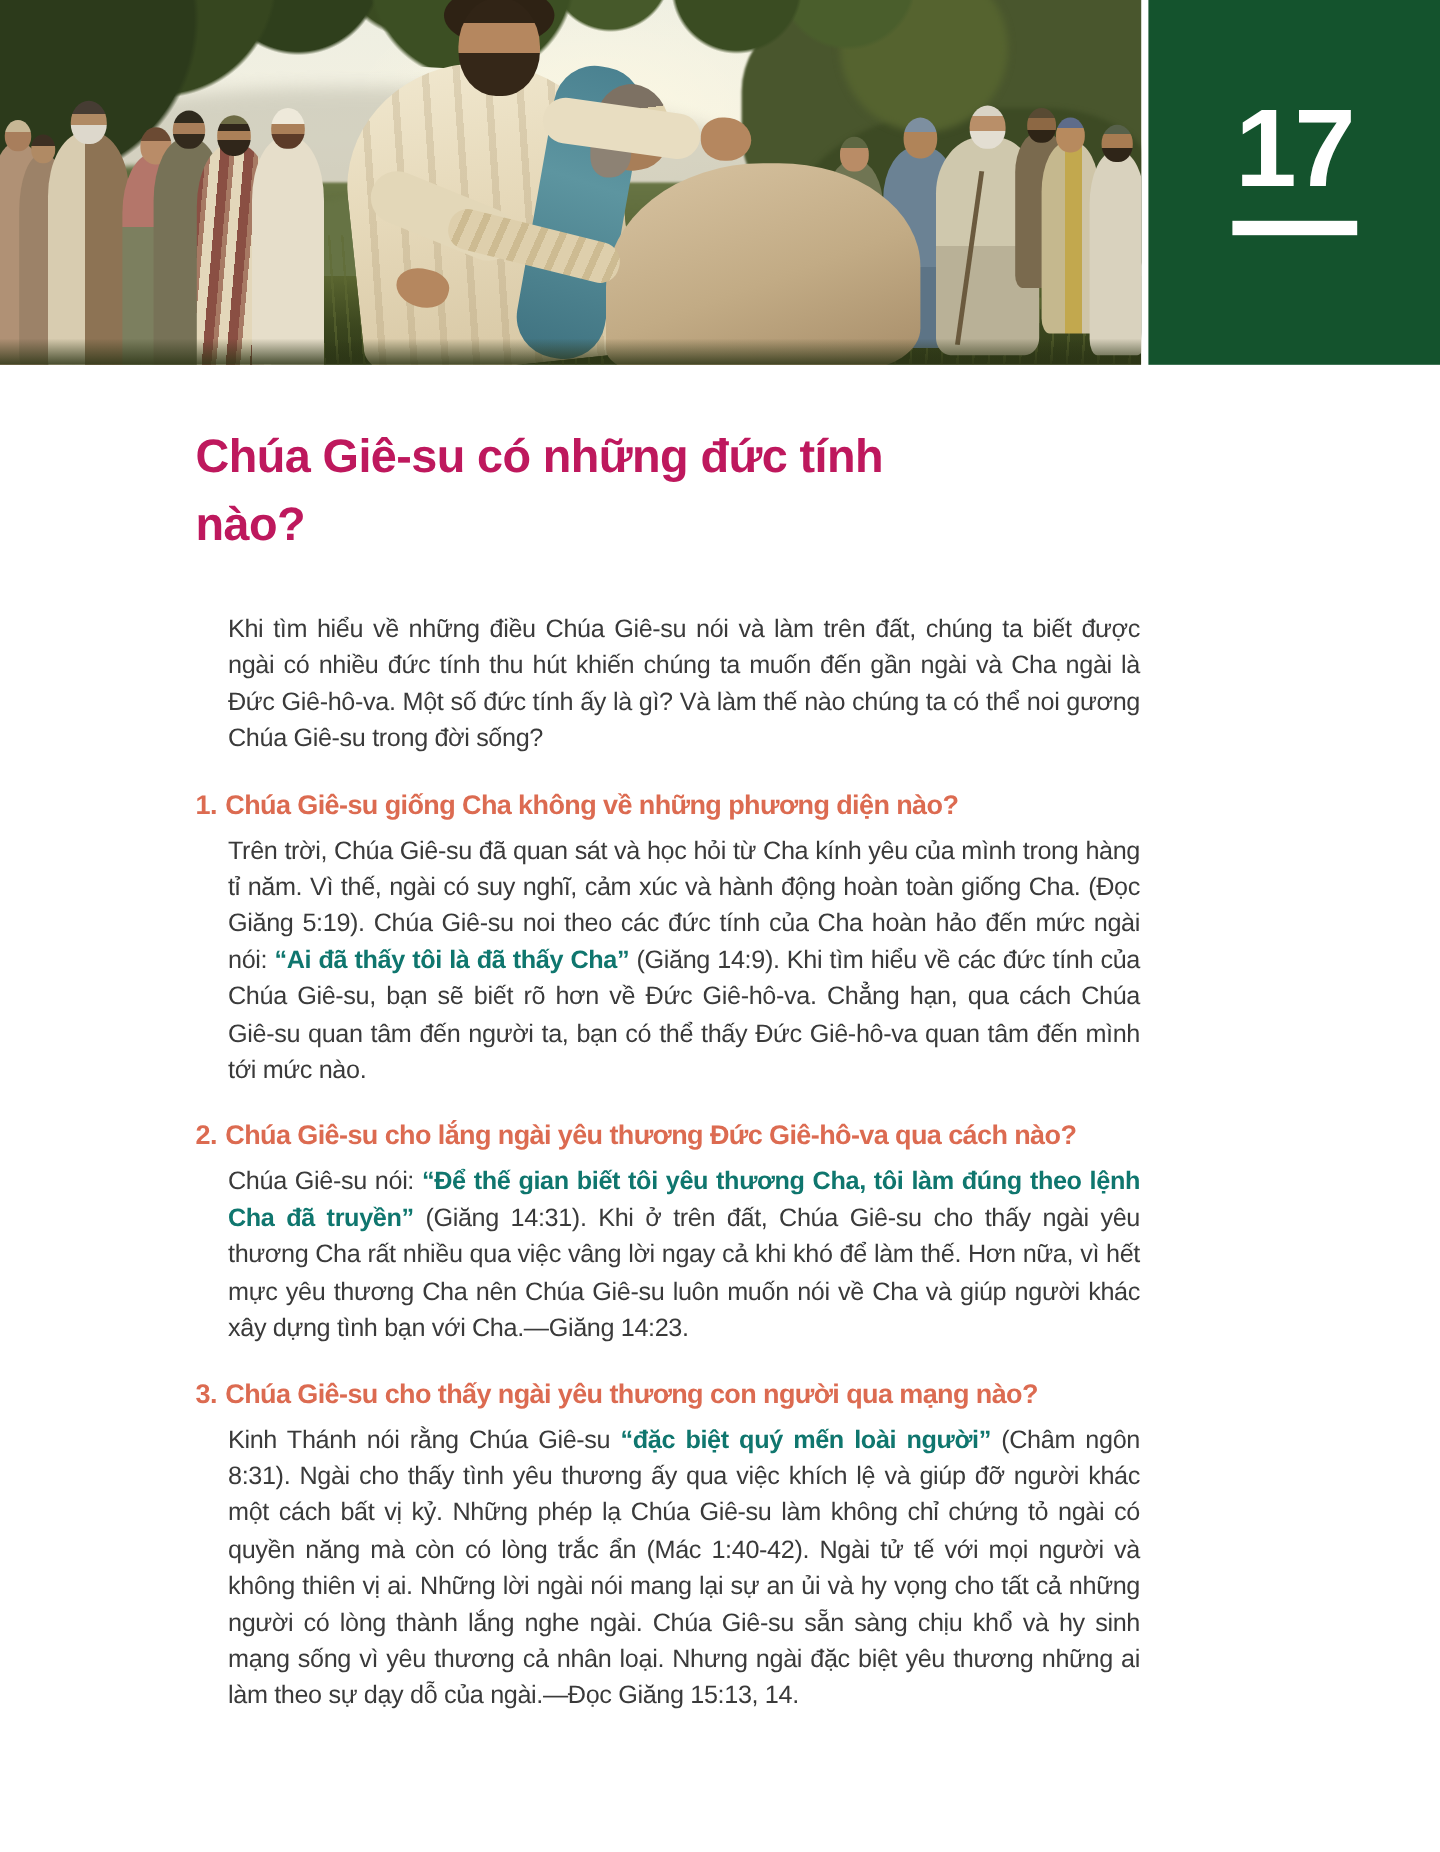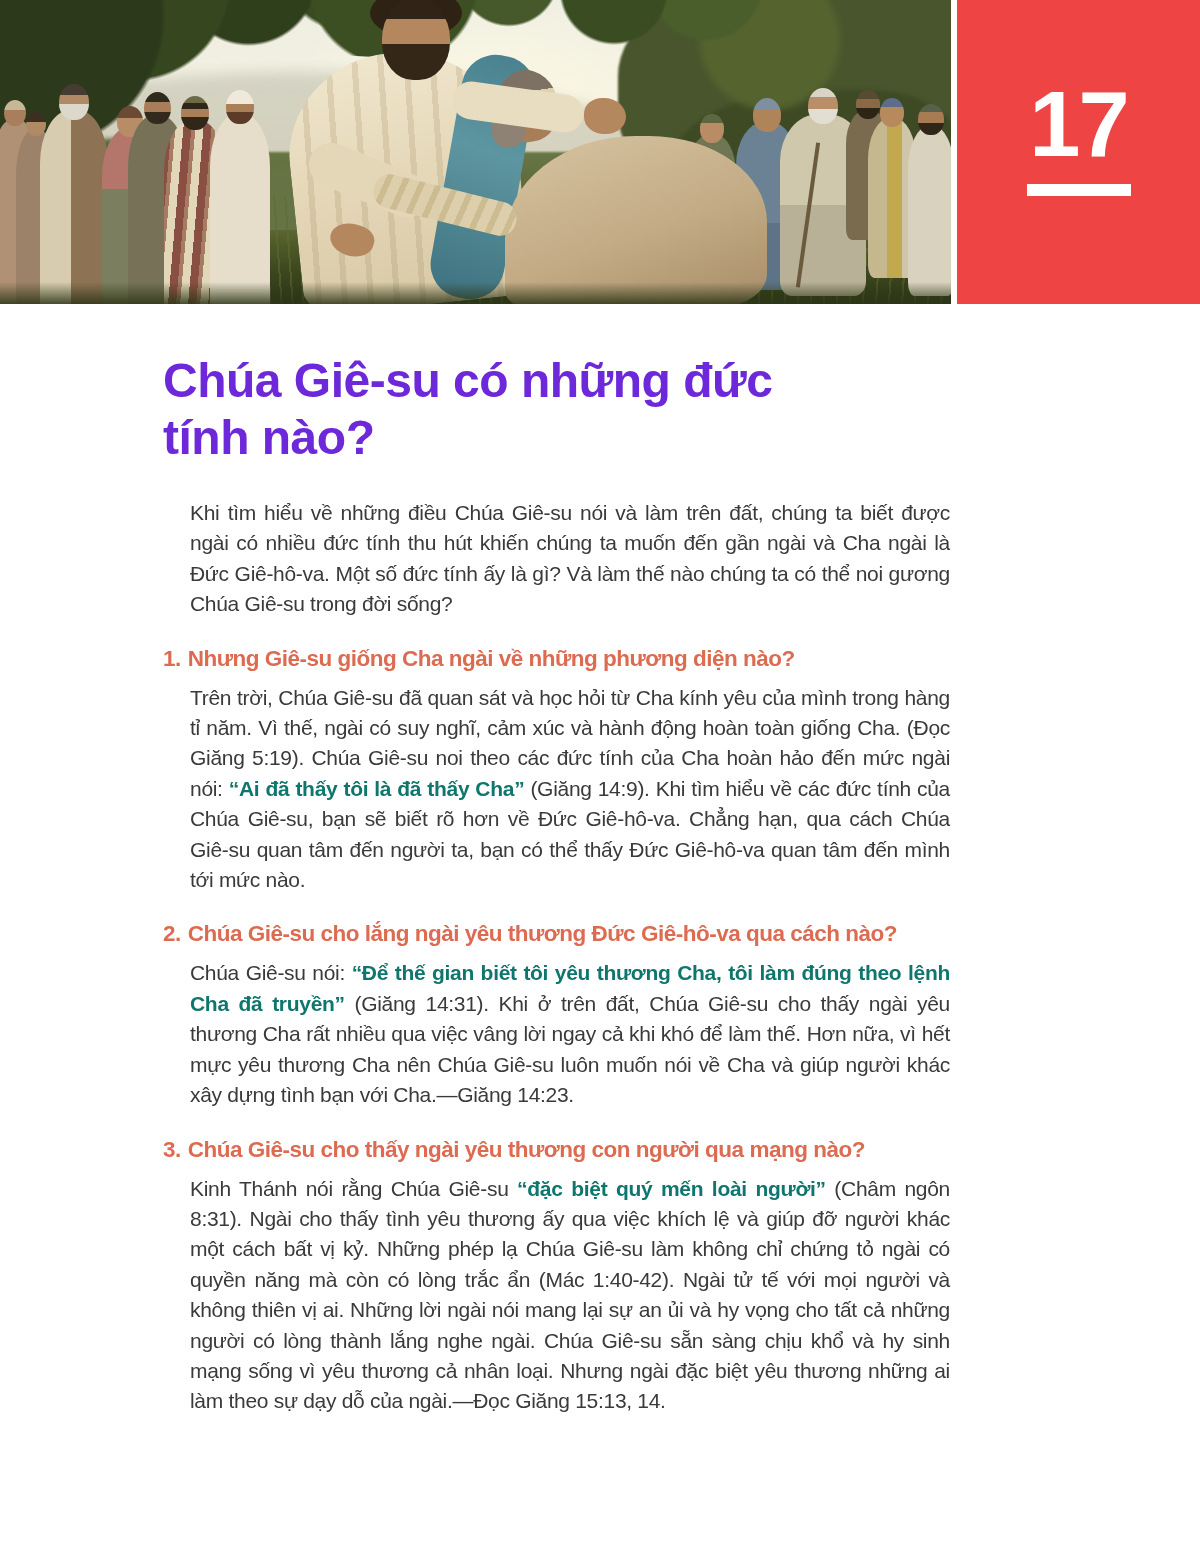--- a/index.html
+++ b/index.html
@@ -112,30 +112,30 @@
     border-radius:50% 50% 46% 46%;}
   .lpBeard{left:492px;top:108px;width:34px;height:40px;z-index:36;background:#8d8274;
     border-radius:40% 60% 60% 50%;}
   .lpArm{left:372px;top:188px;width:146px;height:34px;z-index:36;transform:rotate(14deg);
     background:repeating-linear-gradient(100deg,#decfac 0 10px,#cdbb92 10px 16px);
     border-radius:16px;}
   .grassEdge{left:0;top:282px;width:100%;height:22px;z-index:60;opacity:.85;
     background:linear-gradient(0deg,#2c3516 0%,rgba(44,53,22,0) 100%);}
 
   
-  .badge{position:absolute;left:957px;top:0;width:243px;height:304px;background:#ef4444;
+  .badge{position:absolute;left:957px;top:0;width:243px;height:304px;background:#14532d;
          display:flex;flex-direction:column;align-items:center;justify-content:flex-start;}
   .badgeNum{margin-top:78px;color:#ffffff;font-weight:bold;font-size:92px;line-height:1;
             letter-spacing:-2px;}
   .badgeRule{margin-top:14px;width:104px;height:12px;background:#ffffff;}
 
   
   .content{position:absolute;left:163px;top:352px;width:787px;color:#3a3a3a;}
-  .title{width:620px;margin:0 0 32px 0;font-size:48px;line-height:57px;font-weight:bold;
-         color:#6d28d9;letter-spacing:-0.5px;}
+  .title{width:620px;margin:0 0 44px 0;font-size:39px;line-height:57px;font-weight:bold;
+         color:#be185d;letter-spacing:-0.5px;}
   .para{margin:0 0 0 27px;width:760px;font-size:21px;line-height:30.4px;
         letter-spacing:-0.3px;text-align:justify;color:#3a3a3a;}
   .qhead{margin:26px 0 11px 0;font-size:22.5px;font-weight:bold;color:#DC6B51;
          letter-spacing:-0.5px;white-space:nowrap;}
   .qhead .num{margin-right:7px;}
   .b{font-weight:bold;color:#0f766e;}
 </style>
 </head>
 <body>
 
@@ -195,21 +195,21 @@
   </div>
 
   <div class="content">
 
     <h1 class="title">Chúa Giê-su có những đức tính nào?</h1>
 
     <p class="para">Khi tìm hiểu về những điều Chúa Giê-su nói và làm trên đất, chúng ta biết được ngài có nhiều đức tính thu hút khiến chúng ta muốn đến gần ngài và Cha ngài là Đức Giê-hô-va. Một số đức tính ấy là gì? Và làm thế nào chúng ta có thể noi gương Chúa Giê-su trong đời sống?</p>
 
     <div>
       <div class="qhead">
-        <span class="num">1.</span><span>Nhưng Giê-su giống Cha ngài về những phương diện nào?</span>
+        <span class="num">1.</span><span>Chúa Giê-su giống Cha không về những phương diện nào?</span>
       </div>
       <p class="para">
         <span>Trên trời, Chúa Giê-su đã quan sát và học hỏi từ Cha kính yêu của mình trong hàng tỉ năm. Vì thế, ngài có suy nghĩ, cảm xúc và hành động hoàn toàn giống Cha. (Đọc Giăng 5:19). Chúa Giê-su noi theo các đức tính của Cha hoàn hảo đến mức ngài nói: </span><span class="b">“Ai đã thấy tôi là đã thấy Cha”</span><span> (Giăng 14:9). Khi tìm hiểu về các đức tính của Chúa Giê-su, bạn sẽ biết rõ hơn về Đức Giê-hô-va. Chẳng hạn, qua cách Chúa Giê-su quan tâm đến người ta, bạn có thể thấy Đức Giê-hô-va quan tâm đến mình tới mức nào.</span>
       </p>
     </div>
 
     <div>
       <div class="qhead">
         <span class="num">2.</span><span>Chúa Giê-su cho lắng ngài yêu thương Đức Giê-hô-va qua cách nào?</span>
       </div>

